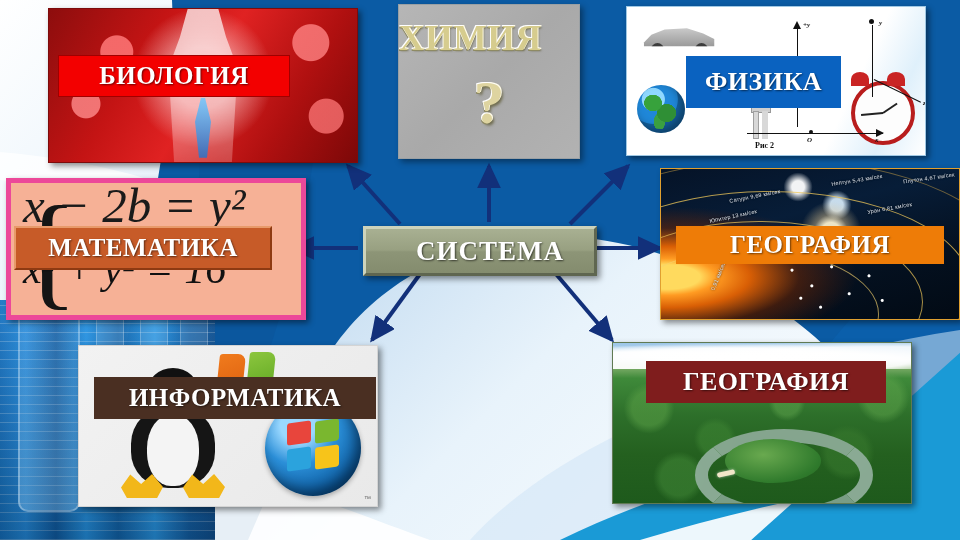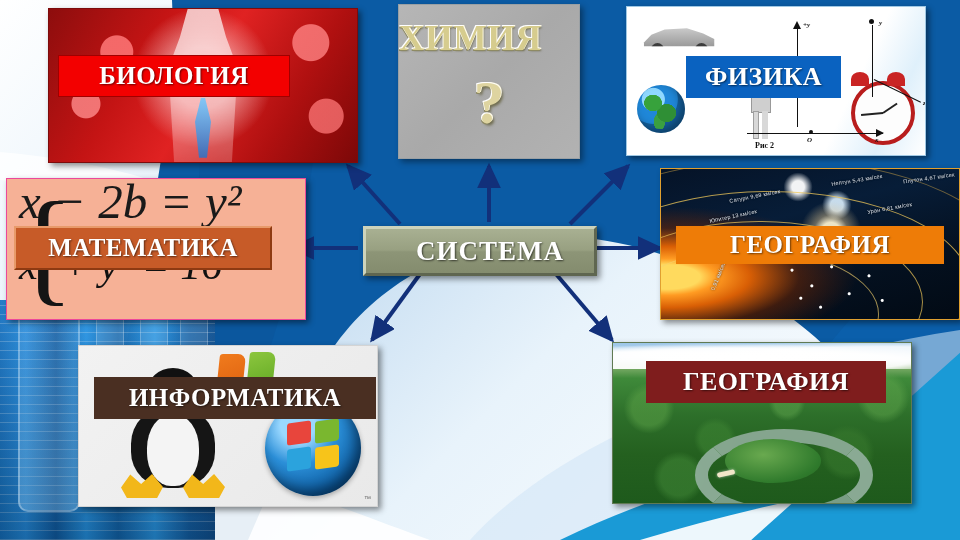--- a/index.html
+++ b/index.html
@@ -106,21 +106,21 @@
   #phys-axis1{position:absolute;left:170px;top:16px;width:1px;height:104px;background:#111;}
   #phys-axis1:before{content:"";position:absolute;left:-4px;top:-2px;border-left:4px solid transparent;border-right:4px solid transparent;border-bottom:8px solid #111;}
   #phys-axis2{position:absolute;left:245px;top:18px;width:1px;height:72px;background:#111;}
   #phys-axis2:before{content:"";position:absolute;left:-3px;top:-6px;width:5px;height:5px;border-radius:50%;background:#111;}
   #phys-axis3{position:absolute;left:247px;top:72px;width:52px;height:1px;background:#111;transform:rotate(26deg);transform-origin:left center;}
   #phys-xaxis{position:absolute;left:120px;top:126px;width:136px;height:1px;background:#111;}
   #phys-xaxis:after{content:"";position:absolute;right:-1px;top:-4px;border-top:4px solid transparent;border-bottom:4px solid transparent;border-left:8px solid #111;}
   #phys-xaxis .o{position:absolute;left:62px;top:-3px;width:4px;height:4px;border-radius:50%;background:#111;}
   .tick{position:absolute;font-size:7px;font-family:"Liberation Serif",serif;color:#111;font-weight:bold;font-style:italic;}
   #phys-cap{position:absolute;left:128px;top:134px;font-size:8px;font-weight:bold;color:#111;font-family:"Liberation Serif",serif;}
-  #phys-label{left:686px;top:56px;width:155px;height:42px;background:#0a62c0;font-size:26px;}
+  #phys-label{left:686px;top:56px;width:155px;height:52px;background:#0a62c0;font-size:26px;}
 
   
   #astro{left:660px;top:168px;width:300px;height:152px;border:1px solid #e0a030;
     background:
       radial-gradient(ellipse at 2% 72%,#ffda5e 0 8%,#ff9b22 12%,#d95f05 20%,rgba(120,40,0,.5) 32%,transparent 46%),
       radial-gradient(circle at 57% 42%,rgba(255,245,210,.92) 0 5%,rgba(225,200,150,.45) 9%,transparent 16%),
       radial-gradient(circle at 46% 12%,rgba(255,255,255,.95) 0 3%,transparent 7%),
       radial-gradient(circle at 59% 24%,rgba(220,240,255,.9) 0 3%,transparent 7%),
       linear-gradient(165deg,#051327 0%,#071d38 35%,#04101f 70%,#020a14 100%);}
   #astro .orbit{position:absolute;border:1px solid rgba(226,178,72,.7);border-radius:50%;}
@@ -137,21 +137,21 @@
       radial-gradient(circle at 62% 62%,#fff 0 1px,transparent 2px),
       radial-gradient(circle at 80% 30%,#fff 0 1px,transparent 2px),
       radial-gradient(circle at 36% 86%,#fff 0 1px,transparent 2px),
       radial-gradient(circle at 92% 74%,#fff 0 1px,transparent 2px),
       radial-gradient(circle at 18% 70%,#fff 0 1px,transparent 2px);}
   .astro-txt{position:absolute;font-size:5.5px;color:#dfe6ef;font-family:"Liberation Sans",sans-serif;
     white-space:nowrap;letter-spacing:.2px;text-shadow:0 0 2px #000;}
   #astro-label{left:676px;top:226px;width:268px;height:38px;background:#ee7c07;font-size:25px;}
 
   
-  #math{left:6px;top:178px;width:300px;height:142px;border:1px solid #ec4899;
+  #math{left:6px;top:178px;width:300px;height:142px;border:5px solid #ec4899;
     background:#f6b196;}
   #math .eqtop{position:absolute;left:12px;top:-6px;width:278px;font-size:49px;color:#1a1a1a;
     font-family:"Liberation Serif",serif;font-style:italic;white-space:nowrap;}
   #math .eqbot{position:absolute;left:12px;top:62px;width:278px;font-size:42px;color:#111;
     font-family:"Liberation Serif",serif;font-style:italic;white-space:nowrap;}
   #math .brace{position:absolute;left:6px;top:6px;font-size:128px;line-height:122px;color:#151515;
     font-family:"Liberation Serif",serif;}
   #math-label{left:14px;top:226px;width:254px;height:40px;background:#c75b28;
     border-top:2px solid #e89a6a;border-left:2px solid #e89a6a;
     border-bottom:2px solid #8e3a12;border-right:2px solid #8e3a12;font-size:25px;}

